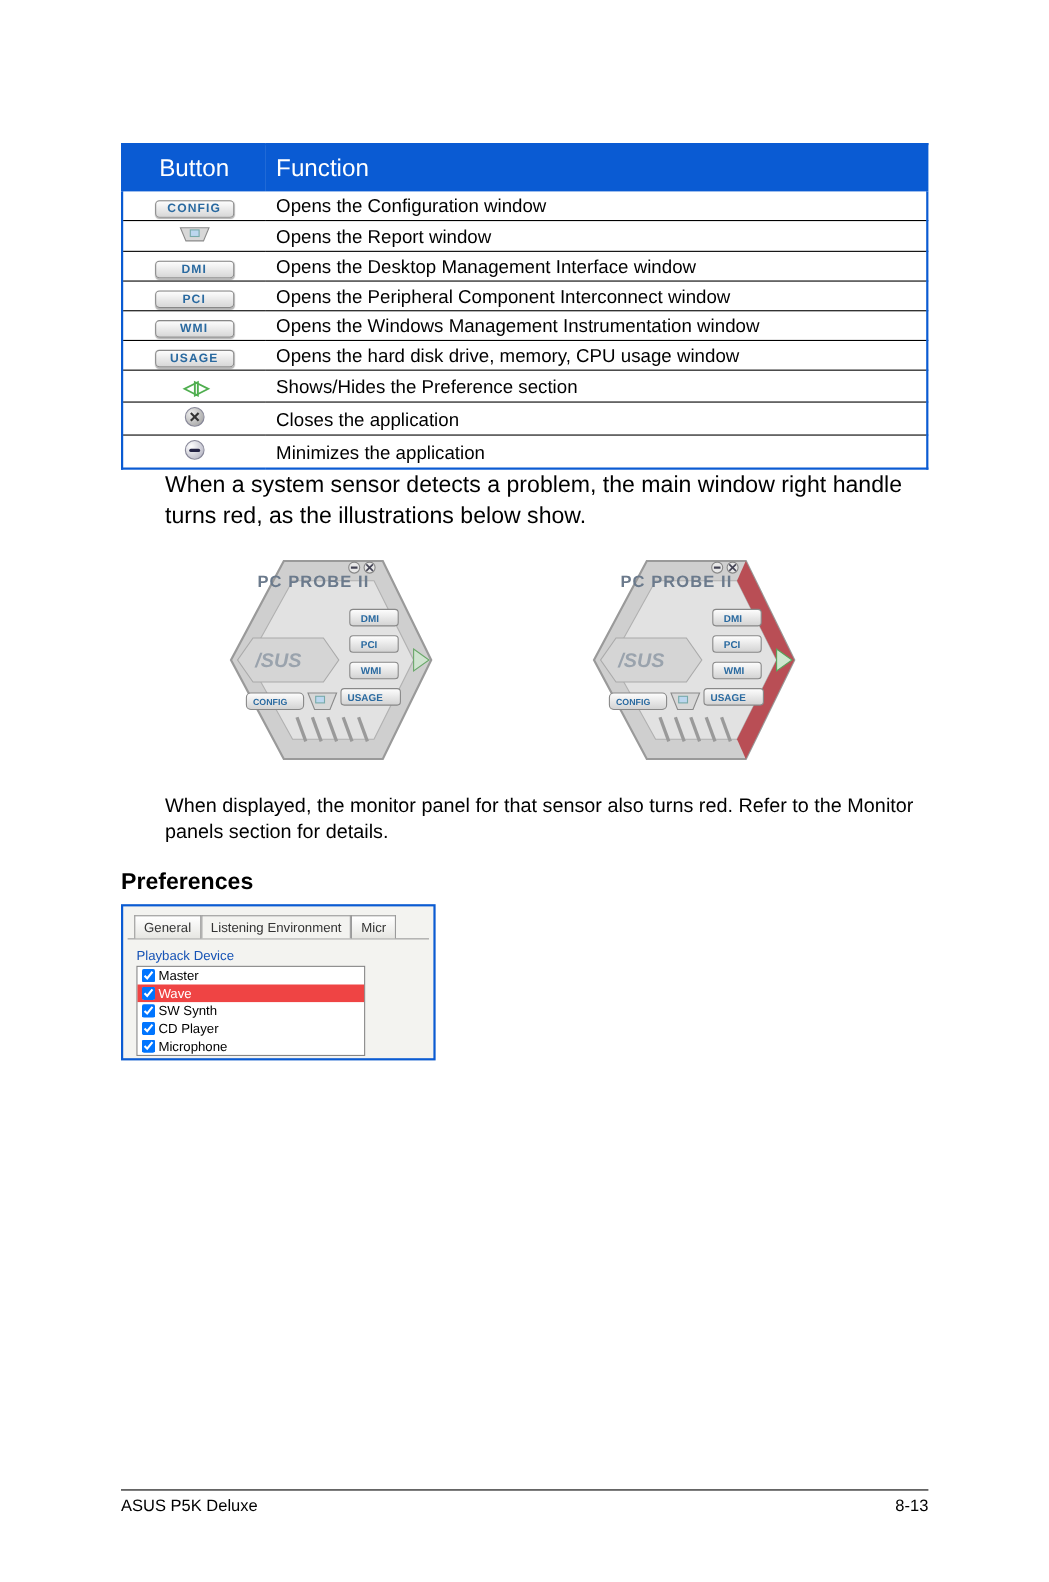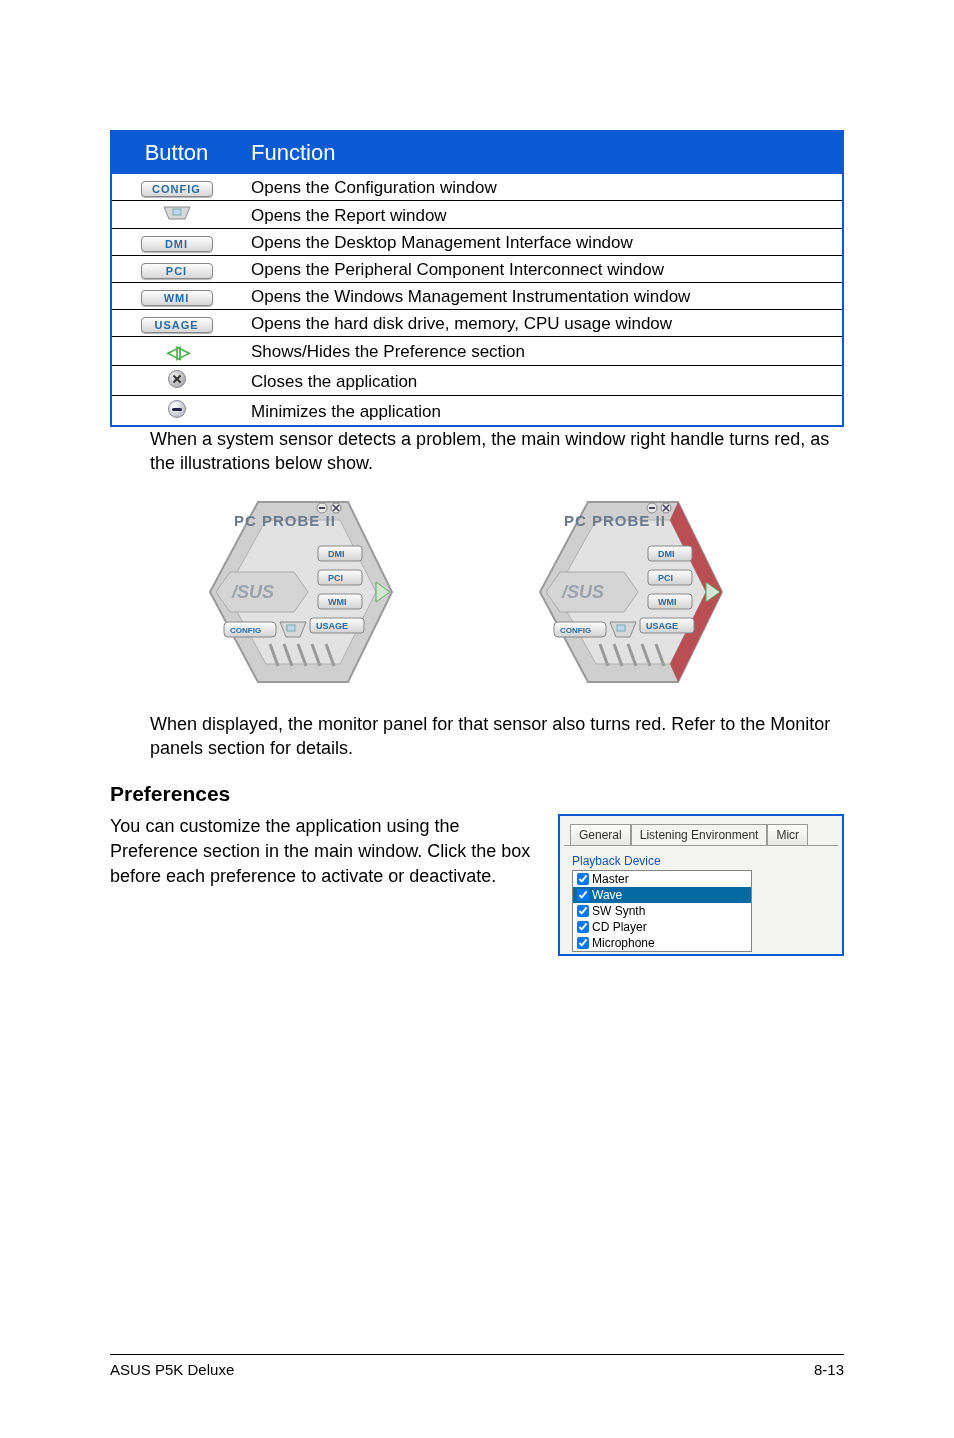--- a/index.html
+++ b/index.html
@@ -83,21 +83,21 @@
   .close-ico::after { transform: rotate(-45deg); }
 
   
   .sensor-heading {
     font-style: italic;
     text-decoration: underline;
     font-size: 18px;
     margin: 58px 0 4px 40px;
   }
   .body-text {
-    font-size: 18px;
+    font-size: 21px;
     line-height: 1.35;
     margin-left: 40px;
   }
 
   
   .hex-row {
     display: flex;
     gap: 100px;
     margin: 18px 0 18px 60px;
   }
@@ -149,29 +149,29 @@
     padding: 8px 8px 2px 8px;
   }
   .pref-group-label {
     color: #1552b5;
     font-size: 12px;
     margin-bottom: 2px;
   }
   .pref-list {
     border: 1px solid #858585;
     background: #fff;
-    width: 180px;
+    width: 208px;
   }
   .pref-item {
     padding: 1px 4px;
     font-size: 12px;
     display: flex; align-items: center; gap: 3px;
   }
   .pref-item input { width: 12px; height: 12px; }
-  .pref-item.hl { background: #0369a1; color: #fff; }
+  .pref-item.hl { background: #ef4444; color: #fff; }
 
   
   .footer {
     position: absolute;
     left: 110px; right: 110px;
     bottom: 60px;
     border-top: 1px solid #000;
     padding-top: 6px;
     font-size: 15px;
     display: flex; justify-content: space-between;
@@ -349,21 +349,20 @@
         </defs>
       </svg>
     </div>
   </div>
 
   <div class="after-hex">When displayed, the monitor panel for that sensor also turns red. Refer to the Monitor panels section for details.</div>
 
   <div class="prefs-h">Preferences</div>
 
   <div class="prefs-row">
-    <div class="prefs-text">You can customize the application using the Preference section in the main window. Click the box before each preference to activate or deactivate.</div>
 
     <div class="pref-shot">
       <div class="pref-tabs">
         <div class="pref-tab">General</div>
         <div class="pref-tab front">Listening Environment</div>
         <div class="pref-tab">Micr</div>
       </div>
       <div class="pref-body">
         <div class="pref-group-label">Playback Device</div>
         <div class="pref-list">

